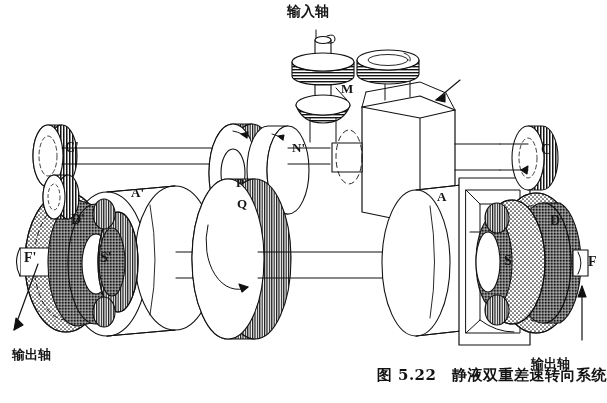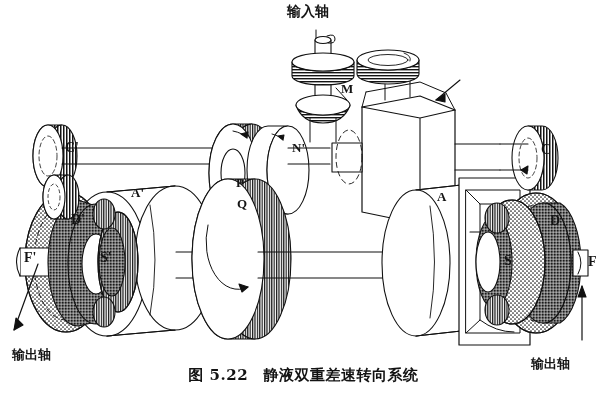--- a/index.html
+++ b/index.html
@@ -2,21 +2,21 @@
 <html><head>
 <meta charset="utf-8">
 <style>
   html,body{margin:0;padding:0;background:#ffffff;}
   body{font-family:"Liberation Sans","DejaVu Sans",sans-serif;}
   #page{position:relative;width:607px;height:403px;background:#ffffff;overflow:hidden;}
   #page svg{position:absolute;left:0;top:0;}
   .cn{font-family:Liberation Sans, sans-serif;font-weight:700;}
   .lbl{font-family:"Liberation Serif","DejaVu Serif",serif;font-weight:700;}
   .ovl{position:absolute;white-space:nowrap;color:#141414;}
-  #cap{position:absolute;left:0;top:366px;width:607px;text-align:center;
+  #cap{position:absolute;left:0;top:366px;width:607px;text-align:right;
        font-family:"DejaVu Serif","Liberation Serif",serif;font-weight:700;
        font-size:15px;color:#131313;letter-spacing:.5px;}
 </style>
 </head>
 <body>
 
 <div id="page">
 
 <svg width="607" height="403" viewBox="0 0 607 403">
   <defs>

